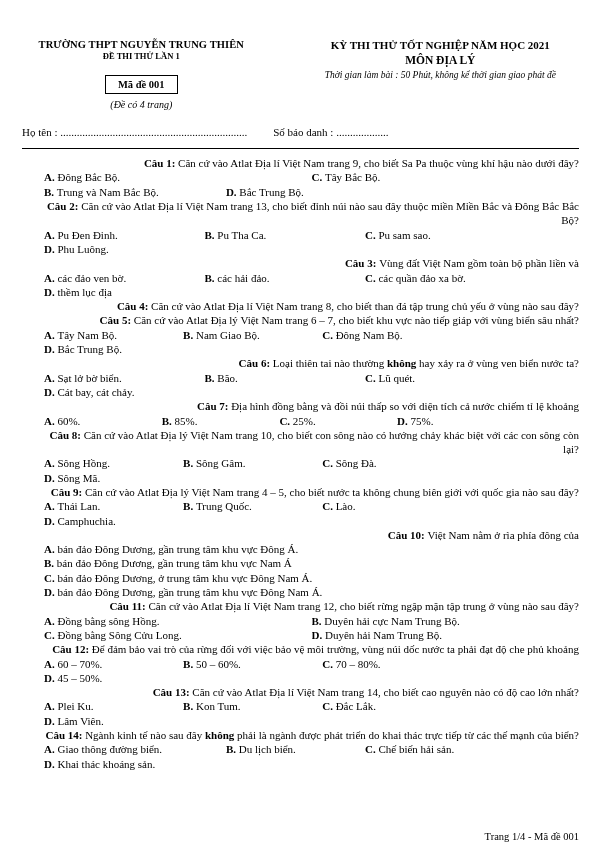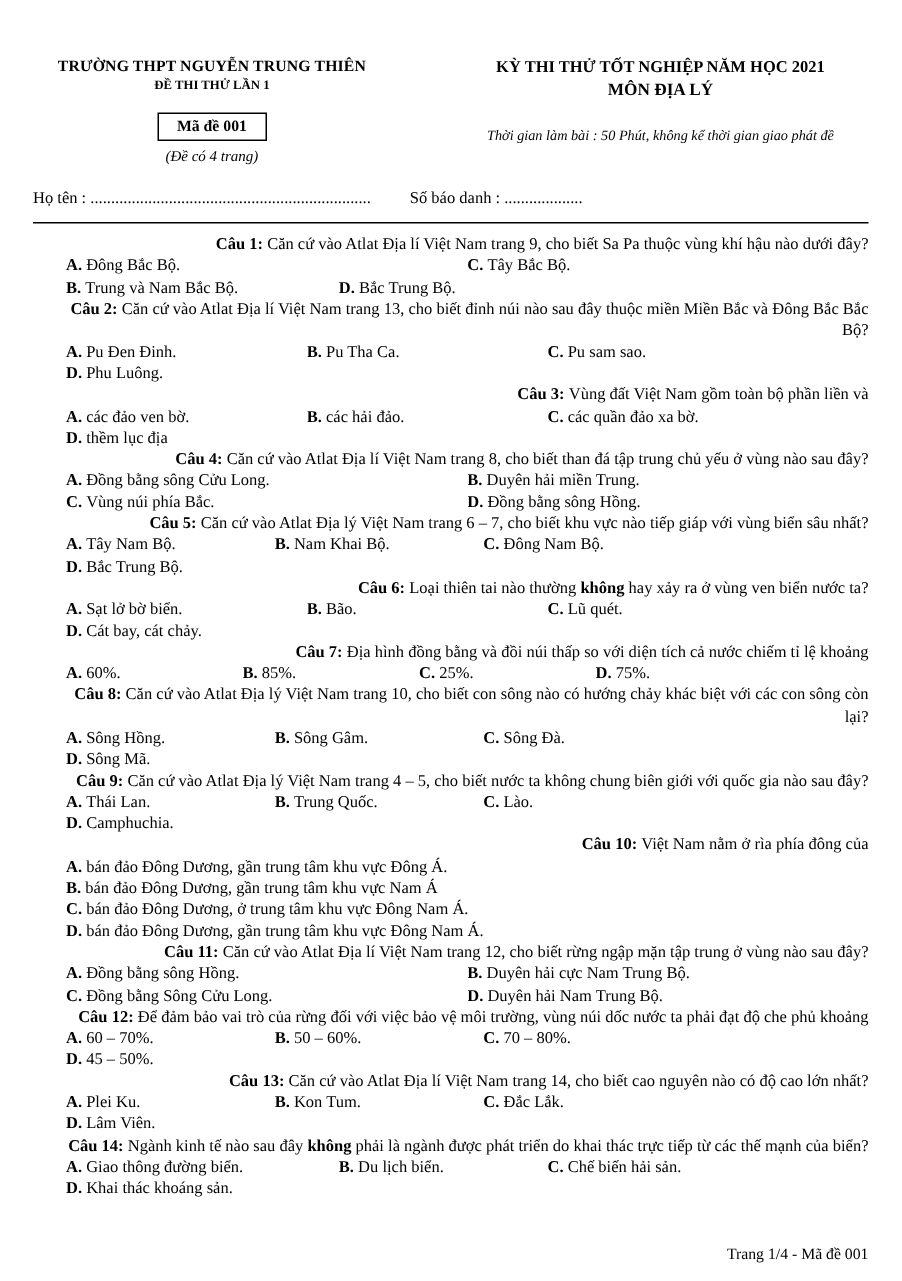--- a/index.html
+++ b/index.html
@@ -71,21 +71,21 @@
     line-height: 1.35;
   }
   .exam-subject {
     font-weight: bold;
     font-size: 11.5px;
     line-height: 1.35;
   }
   .exam-time {
     font-style: italic;
     font-size: 9.5px;
-    margin-top: 18px;
+    margin-top: 2px;
   }
 
   
   .identity {
     margin-top: 16px;
     font-size: 11px;
     display: flex;
   }
   .identity .name-part { white-space: nowrap; }
   .identity .sbd-part { margin-left: 26px; white-space: nowrap; }
@@ -189,32 +189,26 @@
         <div class="q-stem"><span class="q-label">Câu 3: </span>Vùng đất Việt Nam gồm toàn bộ phần liền và</div>
         <div class="opts cols4">
           <div class="opt w30"><span class="lab">A. </span><span>các đảo ven bờ.</span></div>
           <div class="opt w30"><span class="lab">B. </span><span>các hải đảo.</span></div>
           <div class="opt w24"><span class="lab">C. </span><span>các quần đảo xa bờ.</span></div>
           <div class="opt"><span class="lab">D. </span><span>thềm lục địa</span></div>
         </div>
       </div>
       <div class="q-block">
         <div class="q-stem"><span class="q-label">Câu 4: </span>Căn cứ vào Atlat Địa lí Việt Nam trang 8, cho biết than đá tập trung chủ yếu ở vùng nào sau đây?</div>
-        <div class="opts cols2">
-          <div class="opt"><span class="lab">A. </span><span>Đồng bằng sông Cửu Long.</span></div>
-          <div class="opt"><span class="lab">B. </span><span>Duyên hải miền Trung.</span></div>
-          <div class="opt"><span class="lab">C. </span><span>Vùng núi phía Bắc.</span></div>
-          <div class="opt"><span class="lab">D. </span><span>Đồng bằng sông Hồng.</span></div>
-        </div>
       </div>
       <div class="q-block">
         <div class="q-stem"><span class="q-label">Câu 5: </span>Căn cứ vào Atlat Địa lý Việt Nam trang 6 – 7, cho biết khu vực nào tiếp giáp với vùng biển sâu nhất?</div>
         <div class="opts cols4">
           <div class="opt w26"><span class="lab">A. </span><span>Tây Nam Bộ.</span></div>
-          <div class="opt w26"><span class="lab">B. </span><span>Nam Khai Bộ.</span></div>
+          <div class="opt w26"><span class="lab">B. </span><span>Nam Giao Bộ.</span></div>
           <div class="opt w26"><span class="lab">C. </span><span>Đông Nam Bộ.</span></div>
           <div class="opt"><span class="lab">D. </span><span>Bắc Trung Bộ.</span></div>
         </div>
       </div>
       <div class="q-block">
         <div class="q-stem"><span class="q-label">Câu 6: </span>Loại thiên tai nào thường <b class="neg">không</b> hay xảy ra ở vùng ven biển nước ta?</div>
         <div class="opts cols2">
           <div class="opt w30"><span class="lab">A. </span><span>Sạt lở bờ biển.</span></div>
           <div class="opt w30"><span class="lab">B. </span><span>Bão.</span></div>
           <div class="opt w30"><span class="lab">C. </span><span>Lũ quét.</span></div>

